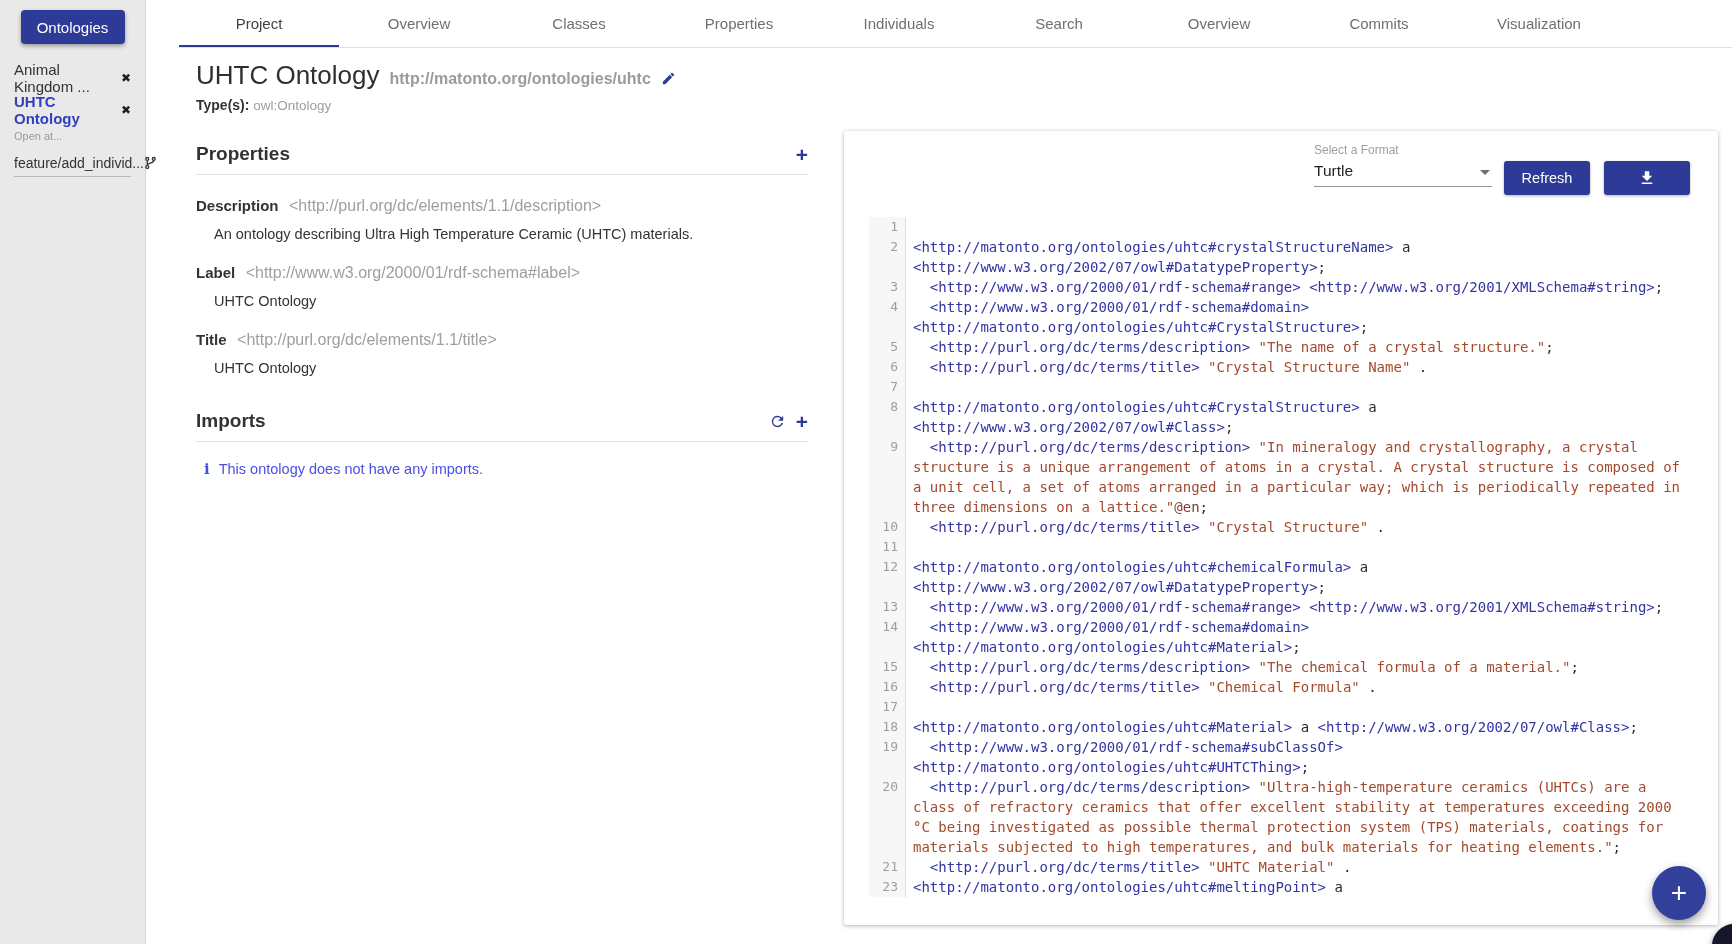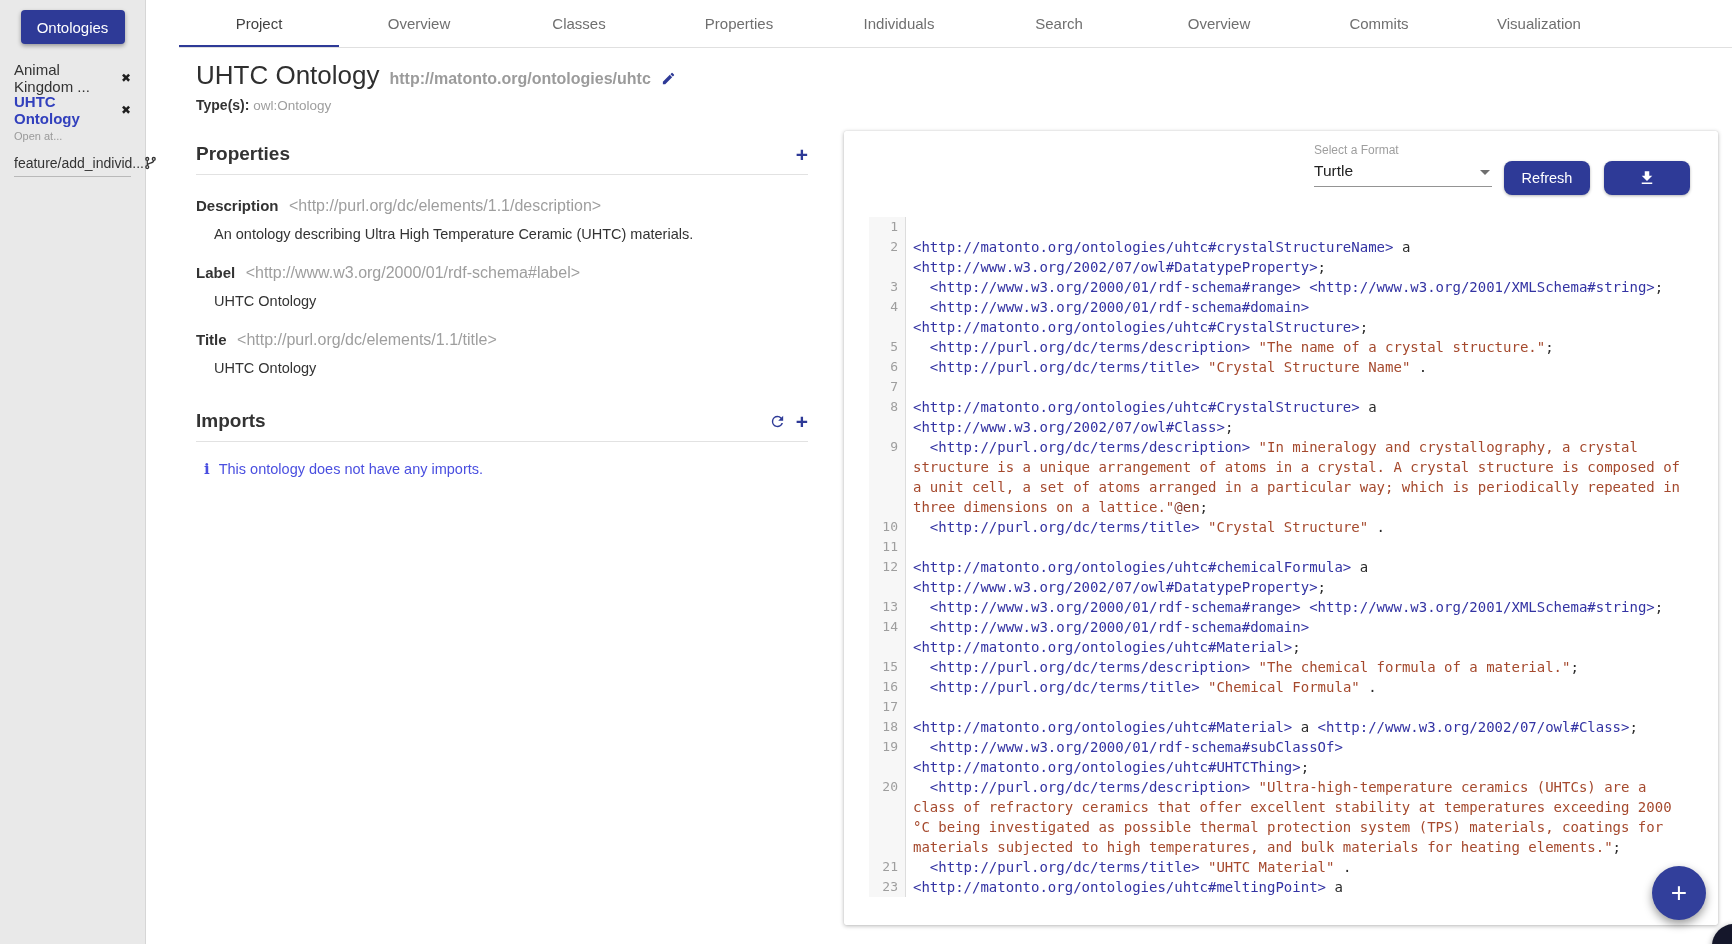--- a/index.html
+++ b/index.html
@@ -57,21 +57,21 @@
   .info-row{display:flex;align-items:center;gap:9px;margin-top:18px;margin-left:8px;color:var(--info);font-size:14.5px;}
   .info-i{font-family:"DejaVu Serif",serif;font-weight:800;font-size:15px;}
 
   
   .card{position:absolute;left:665px;top:83px;width:874px;height:794px;background:#fff;border-radius:2px;box-shadow:0 1px 4px rgba(0,0,0,.28),0 0 1px rgba(0,0,0,.18);overflow:hidden;}
   .card-toolbar{position:relative;height:64px;}
   .format-group{position:absolute;left:470px;top:12px;width:178px;}
   .format-label{font-size:12px;color:#9e9e9e;}
   .format-select{position:relative;margin-top:5px;border-bottom:1px solid #949494;padding-bottom:6px;font-size:15.5px;color:#222;cursor:pointer;}
   .select-arrow{position:absolute;right:2px;top:8px;width:0;height:0;border-left:5px solid transparent;border-right:5px solid transparent;border-top:5px solid #6f6f6f;}
-  .btn{position:absolute;top:30px;width:86px;height:34px;background:var(--primary);color:#fff;border:none;border-radius:8px;font-size:14.5px;font-family:inherit;box-shadow:0 1px 3px rgba(0,0,0,.3);cursor:pointer;display:flex;align-items:center;justify-content:center;}
+  .btn{position:absolute;top:30px;width:86px;height:34px;background:var(--primary);color:#fff;border:none;border-radius:3px;font-size:14.5px;font-family:inherit;box-shadow:0 1px 3px rgba(0,0,0,.3);cursor:pointer;display:flex;align-items:center;justify-content:center;}
   .btn-refresh{left:660px;}
   .btn-download{left:760px;}
 
   .editor{margin:22px 0 0 25px;font-family:"DejaVu Sans Mono",monospace;font-size:14px;line-height:20px;}
   .cl{display:flex;}
   .cl-num{flex:none;width:37px;background:#f7f7f7;border-right:1px solid #ddd;color:#9e9e9e;font-size:13px;text-align:right;padding-right:7px;}
   .cl-code{padding-left:7px;white-space:pre-wrap;width:784px;min-height:20px;color:#333;}
   .tk-u{color:var(--uri);}
   .tk-s{color:var(--str);}
   .tk-m{color:var(--meta);}

